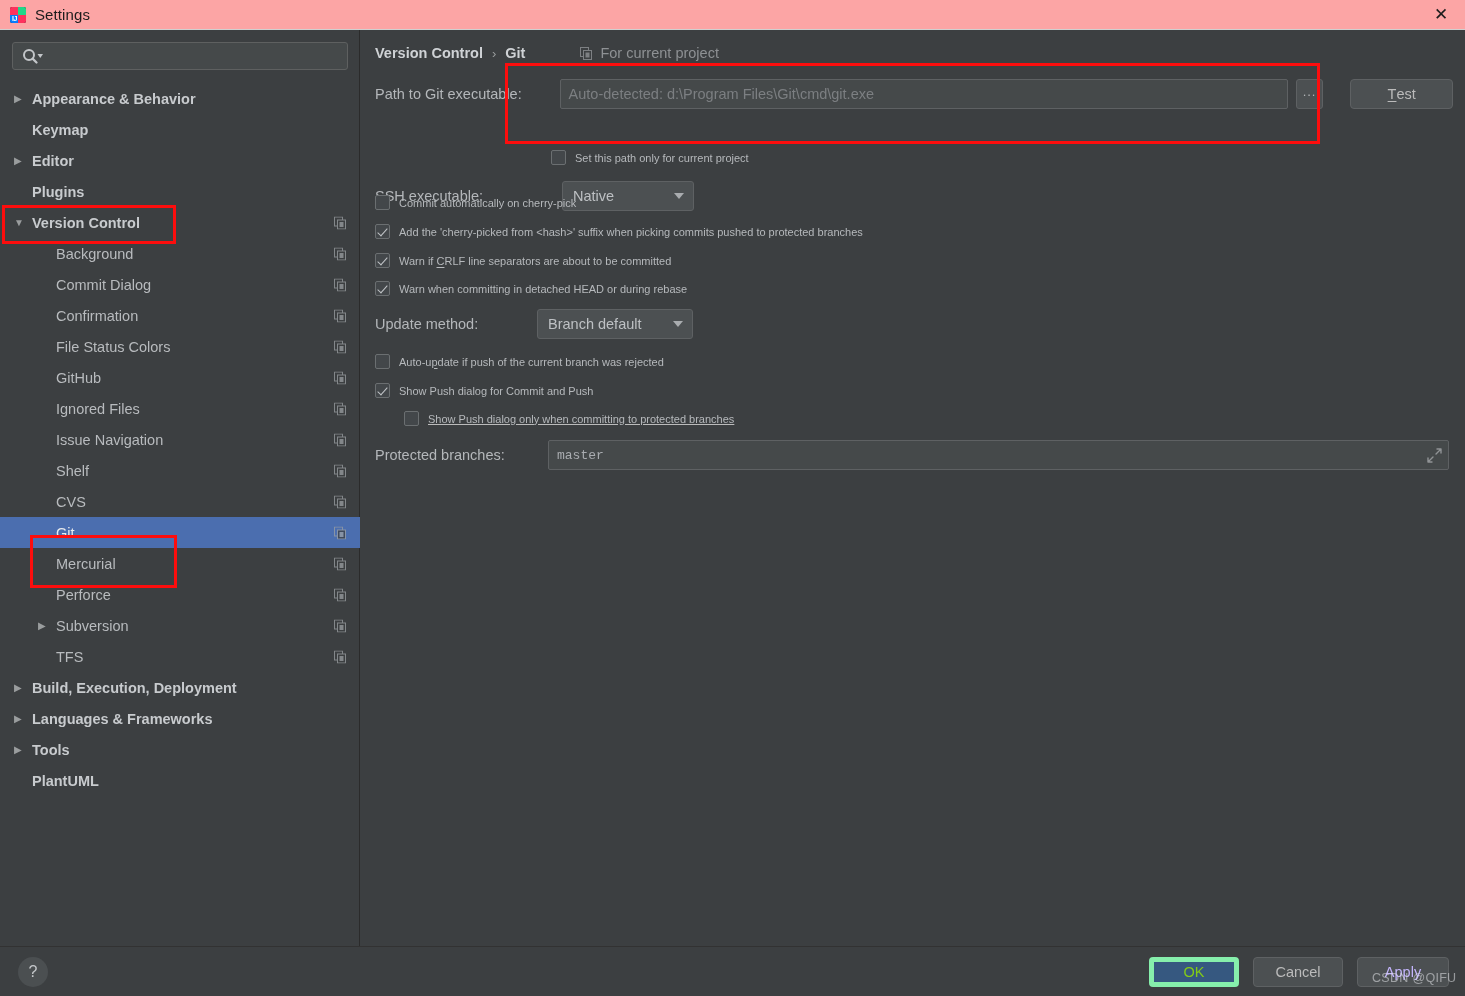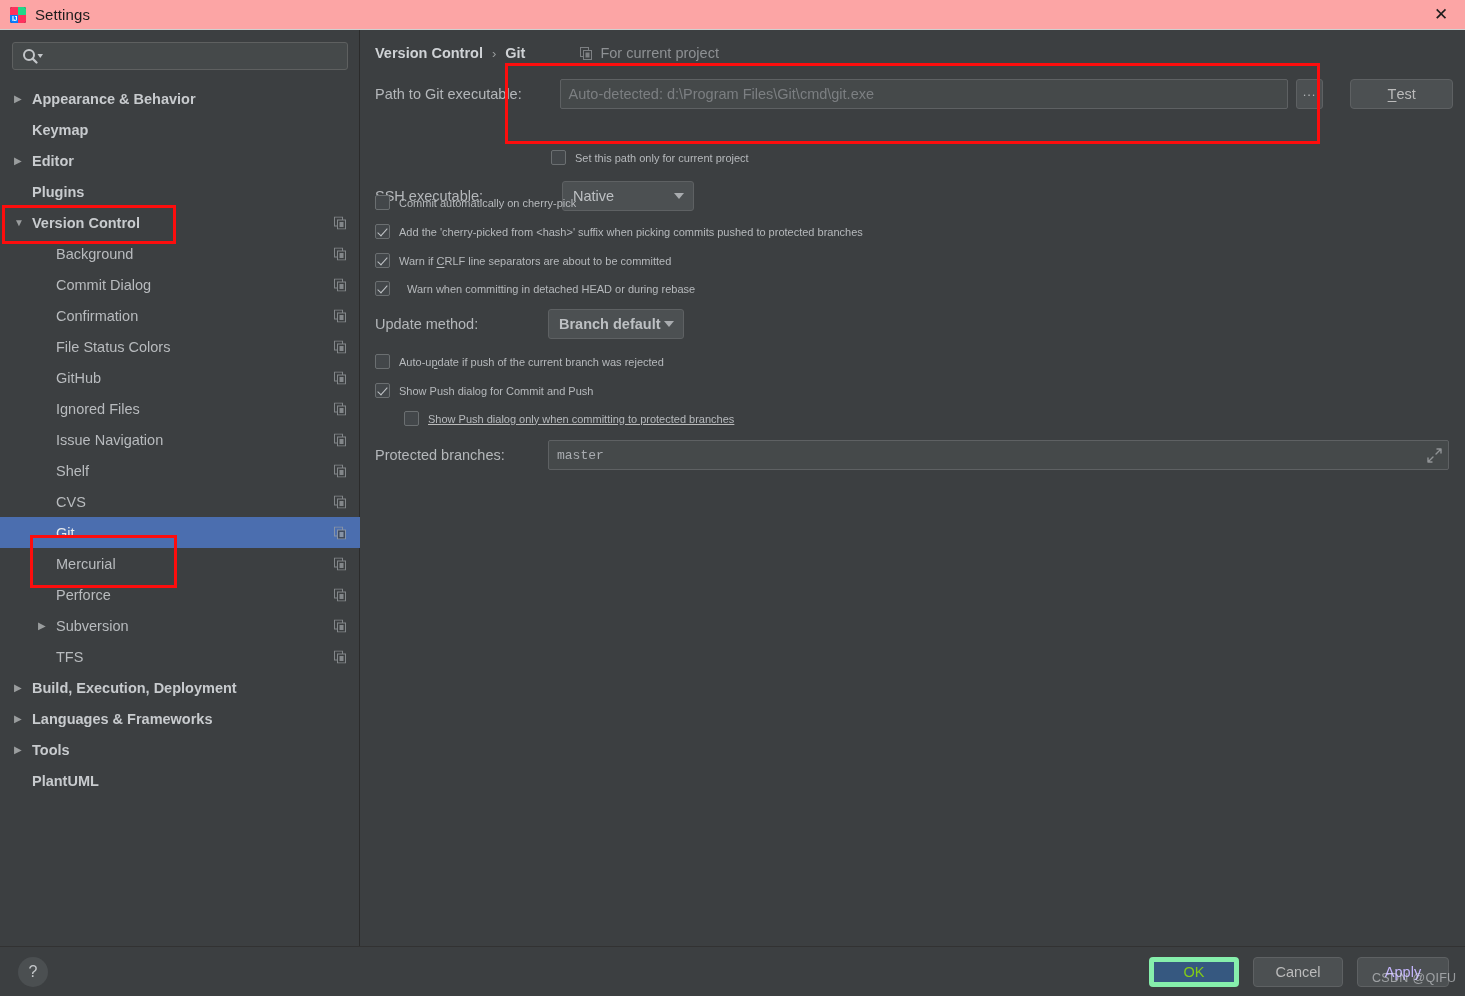--- a/index.html
+++ b/index.html
@@ -533,29 +533,29 @@
           <span class="cbtext">Commit automatically on cherry-pick</span>
         </div>
         <div class="cbrow" style="left: 14px; top: 194px;">
           <span class="cb checked"></span>
           <span class="cbtext">Add the 'cherry-picked from &lt;hash&gt;' suffix when picking commits pushed to protected branches</span>
         </div>
         <div class="cbrow" style="left: 14px; top: 223px;">
           <span class="cb checked"></span>
           <span class="cbtext">Warn if <span class="mn">C</span>RLF line separators are about to be committed</span>
         </div>
-        <div class="cbrow" style="left: 14px; top: 251px; gap: 8px;">
+        <div class="cbrow" style="left: 14px; top: 251px;">
           <span class="cb checked"></span>
           <span class="cbtext">Warn when committing in detached HEAD or during rebase</span>
         </div>
       </div>
 
     <div class="row" style="left:14px; top:278px; width:400px; height:32px;">
       <div class="flabel" style="width:162px;">Update method:</div>
-      <div class="combo" style="width:136px; margin-left:11px;font-weight:bold;">
+      <div class="combo" style="width:156px; ">
         <span>Branch default</span>
         <span class="caret"></span>
       </div>
     </div>
 
     <div id="cbgroup2">
         <div class="cbrow" style="left: 14px; top: 324px;">
           <span class="cb"></span>
           <span class="cbtext">Auto-u<span class="mn">p</span>date if push of the current branch was rejected</span>
         </div>

